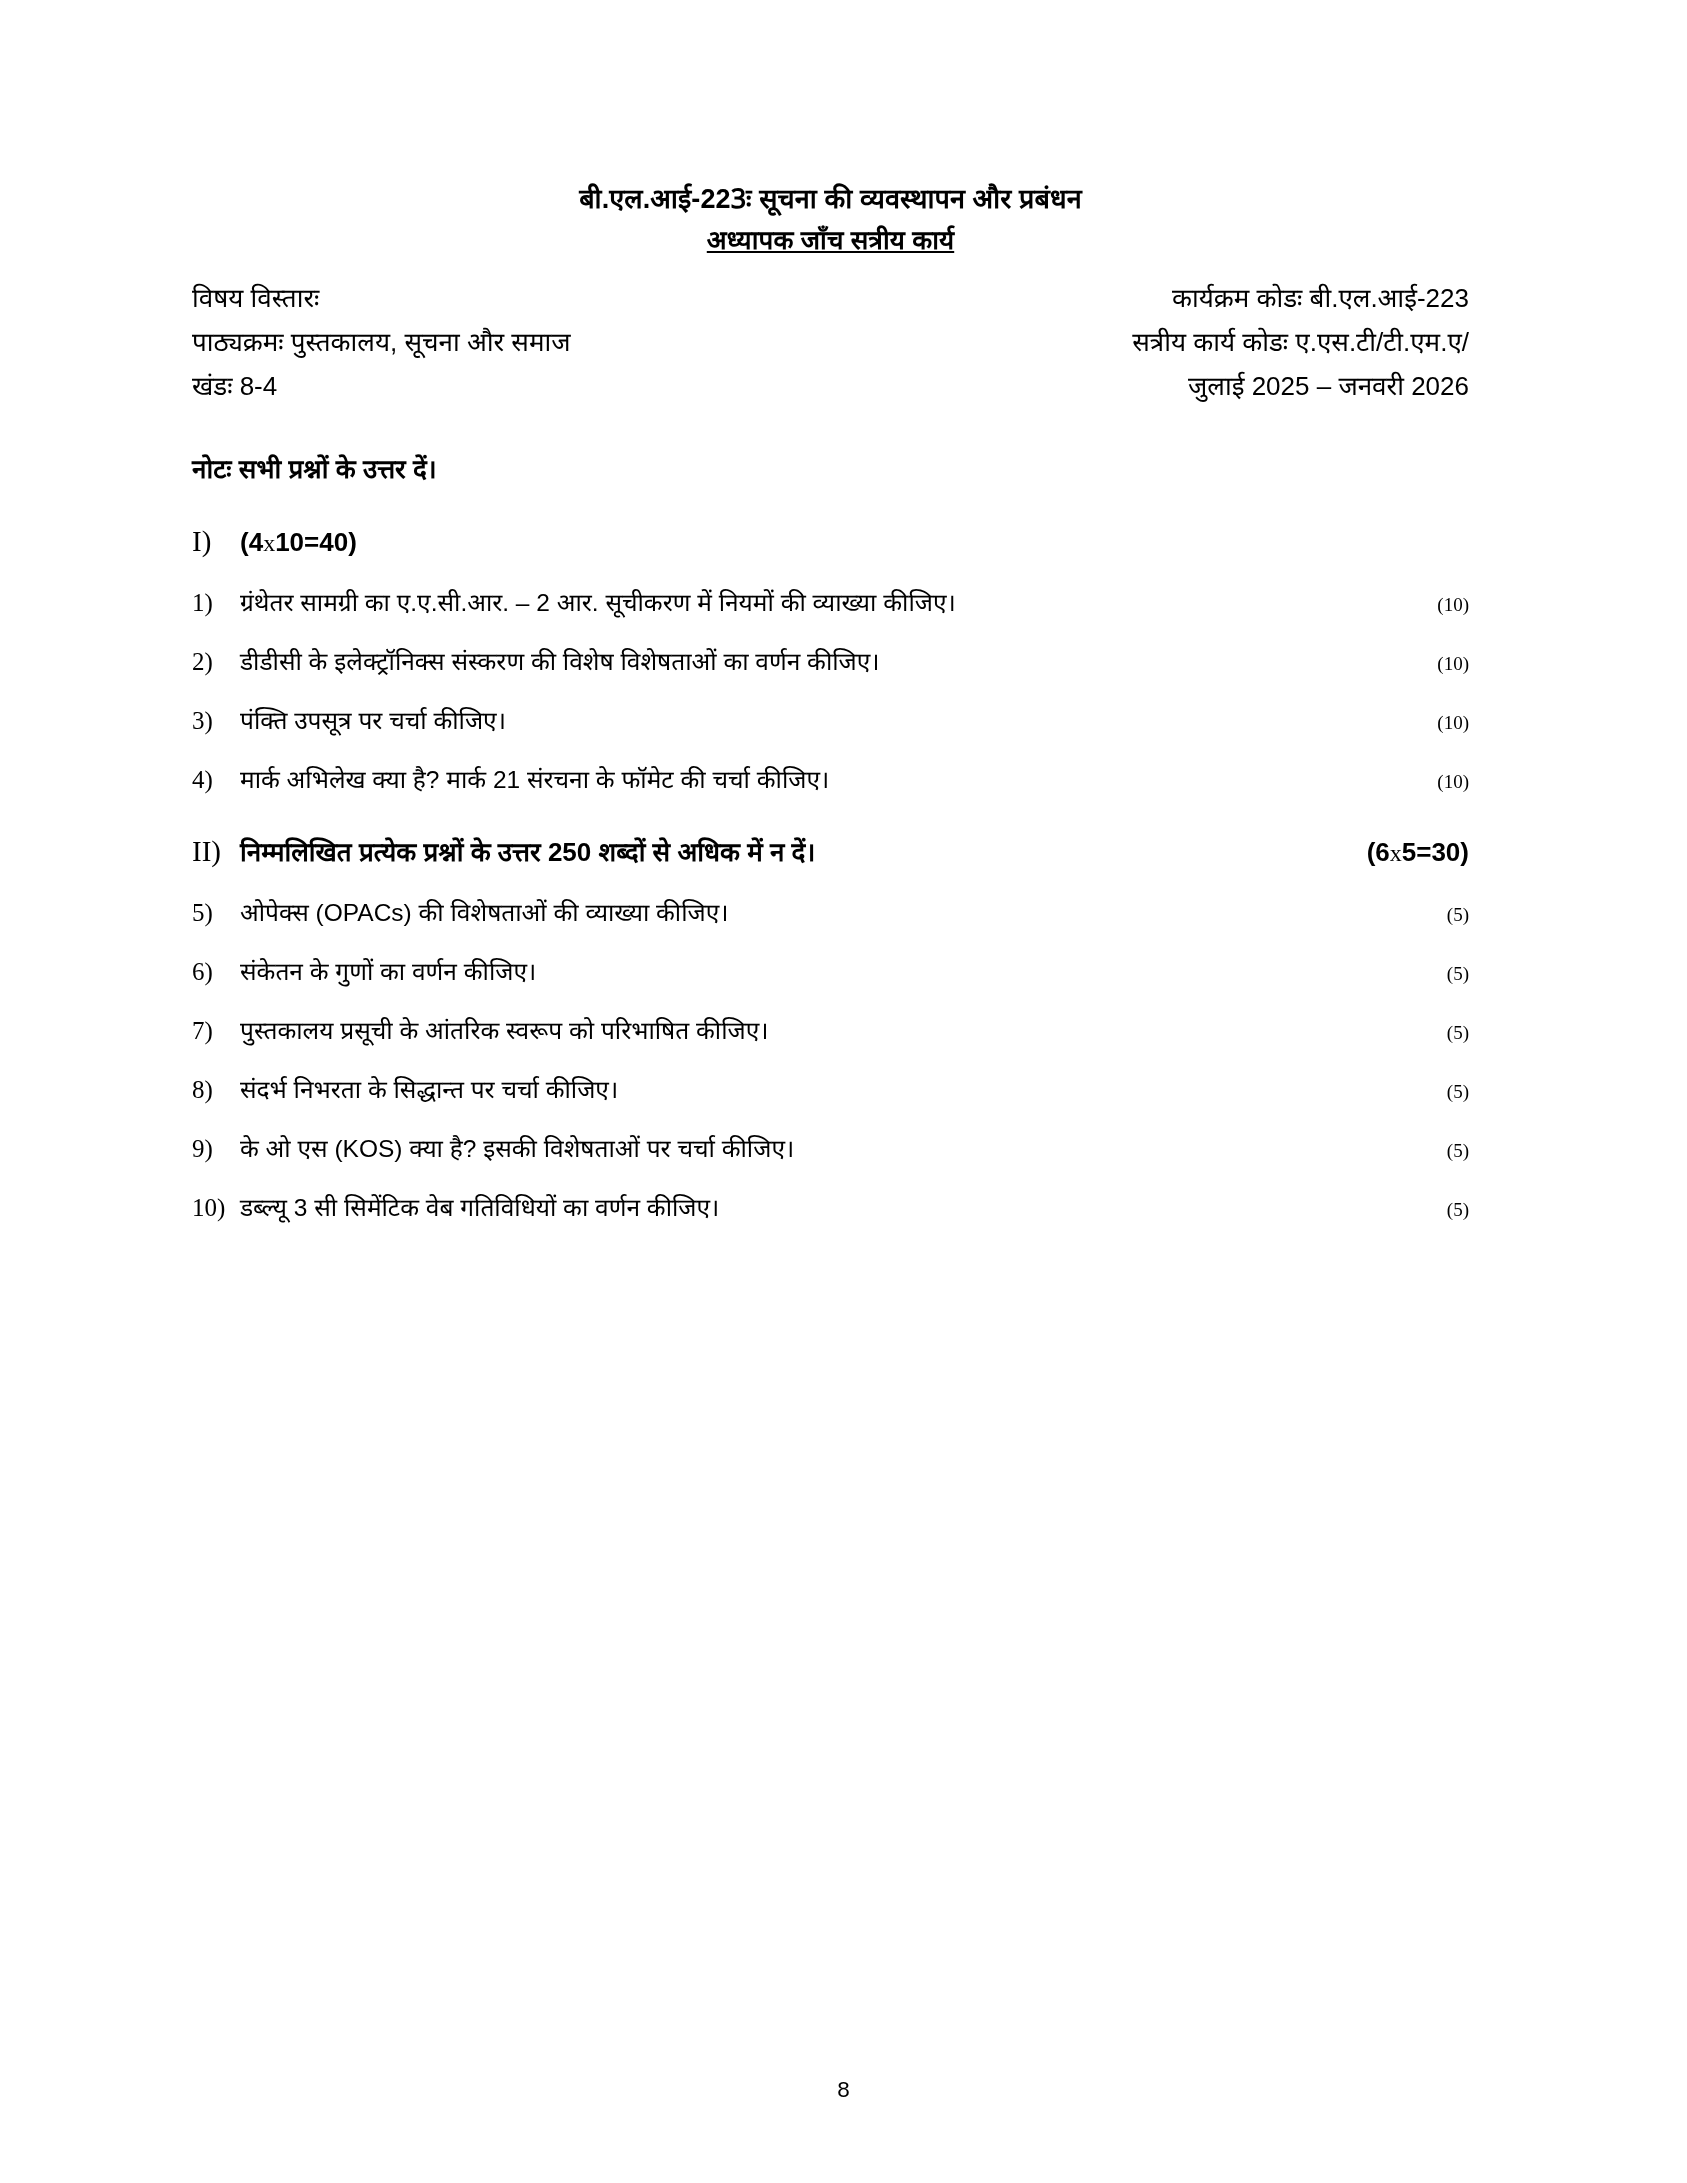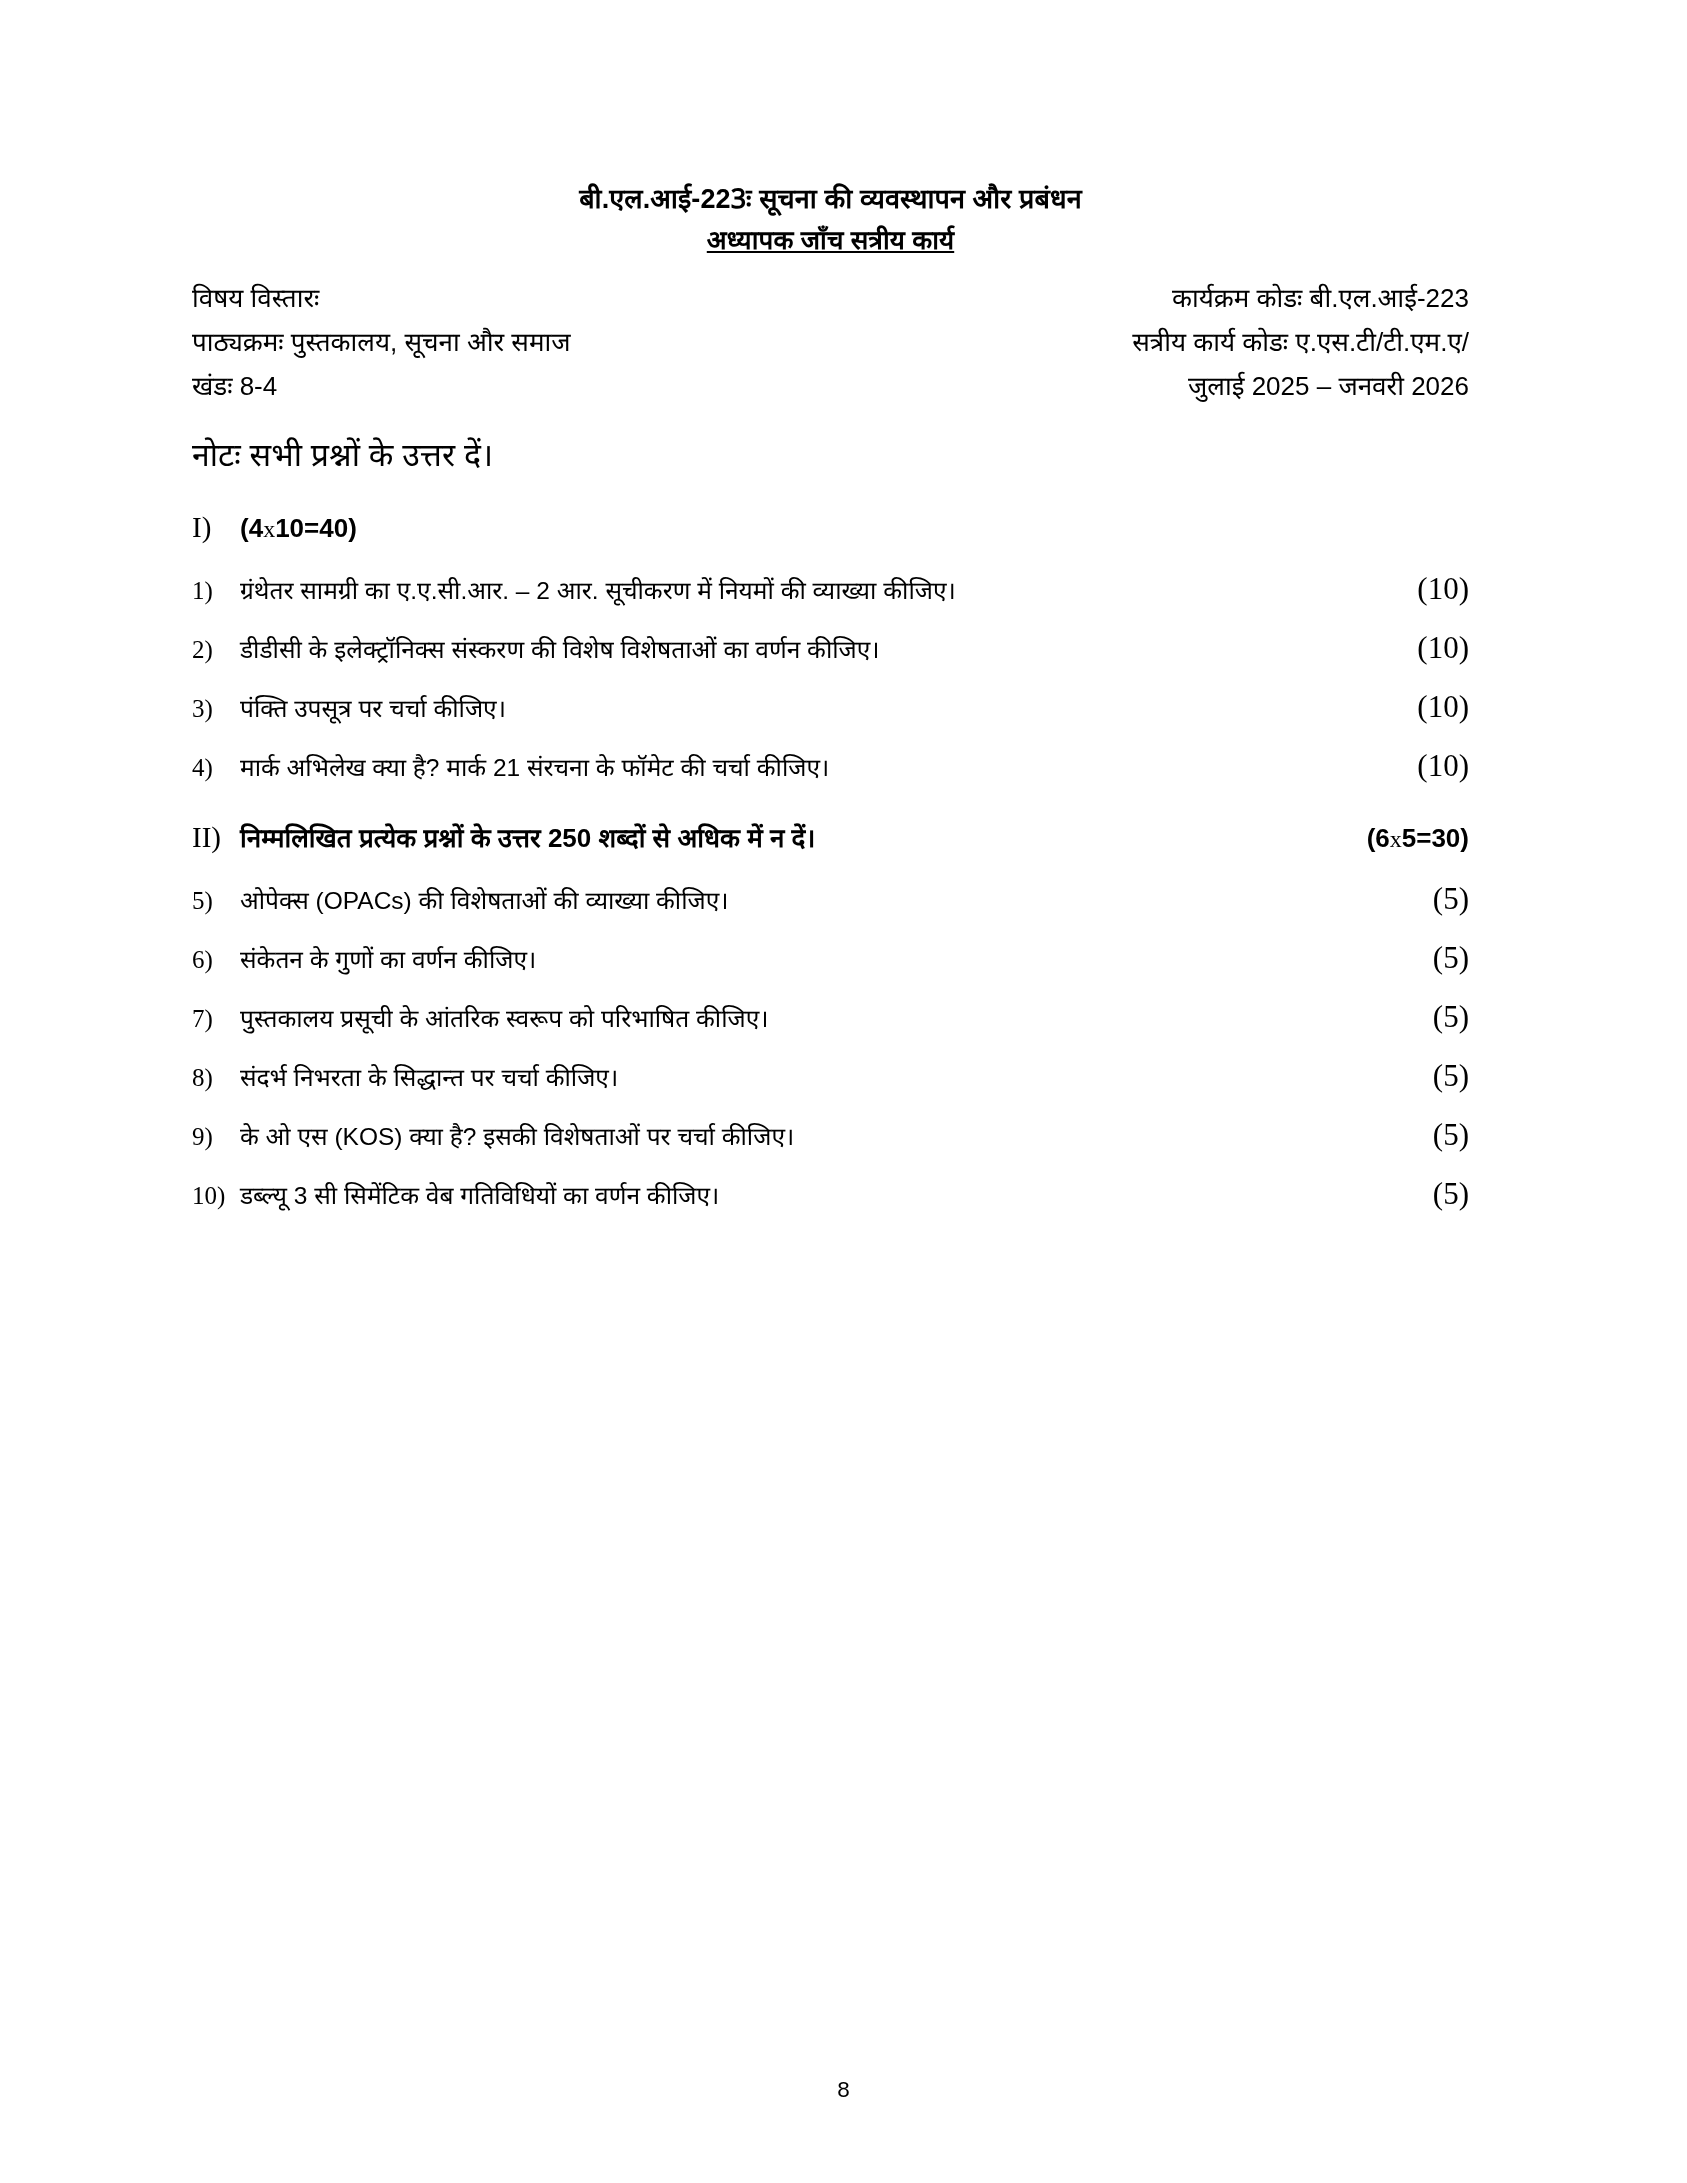--- a/index.html
+++ b/index.html
@@ -70,24 +70,24 @@
   .meta-right {
     white-space: nowrap;
   }
   .meta-row.r1 { line-height: 44px; }
   .meta-row.r2 { line-height: 44px; }
   .meta-row.r3 { line-height: 44px; }
   .meta-row.r4 { line-height: 44px; }
 
   
   .note {
-    margin-top: 29px;
-    font-family: "Liberation Sans", "DejaVu Sans", sans-serif;
-    font-weight: normal;
-    font-size: 32px;
+    margin-top: 43px;
+    font-family: "Liberation Sans", "DejaVu Sans", sans-serif;
+    font-weight: bold;
+    font-size: 26px;
     line-height: 37px;
     white-space: nowrap;
   }
 
   
   .section {
     margin-top: 34px;
     display: flex;
     align-items: baseline;
     font-family: "Liberation Sans", "DejaVu Sans", sans-serif;
@@ -138,21 +138,21 @@
     font-size: 25px;
     text-align: left;
   }
   .qrow .q-text {
     flex: 1 1 auto;
     white-space: nowrap;
   }
   .qrow .q-marks {
     flex: 0 0 auto;
     font-family: "Liberation Serif", "DejaVu Serif", serif;
-    font-size: 31px;
+    font-size: 19px;
     text-align: right;
     min-width: 60px;
   }
   .qrow.wide .q-num { flex: 0 0 48px; width: 48px; }
 
   
   .footer {
     position: absolute;
     left: 0;
     top: 2077px;

